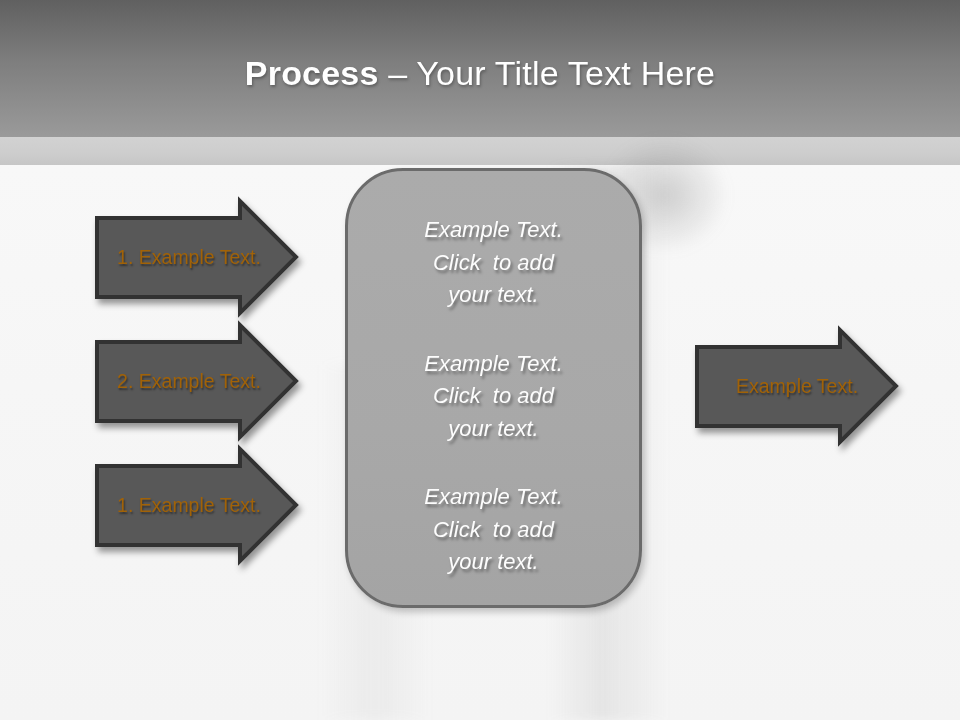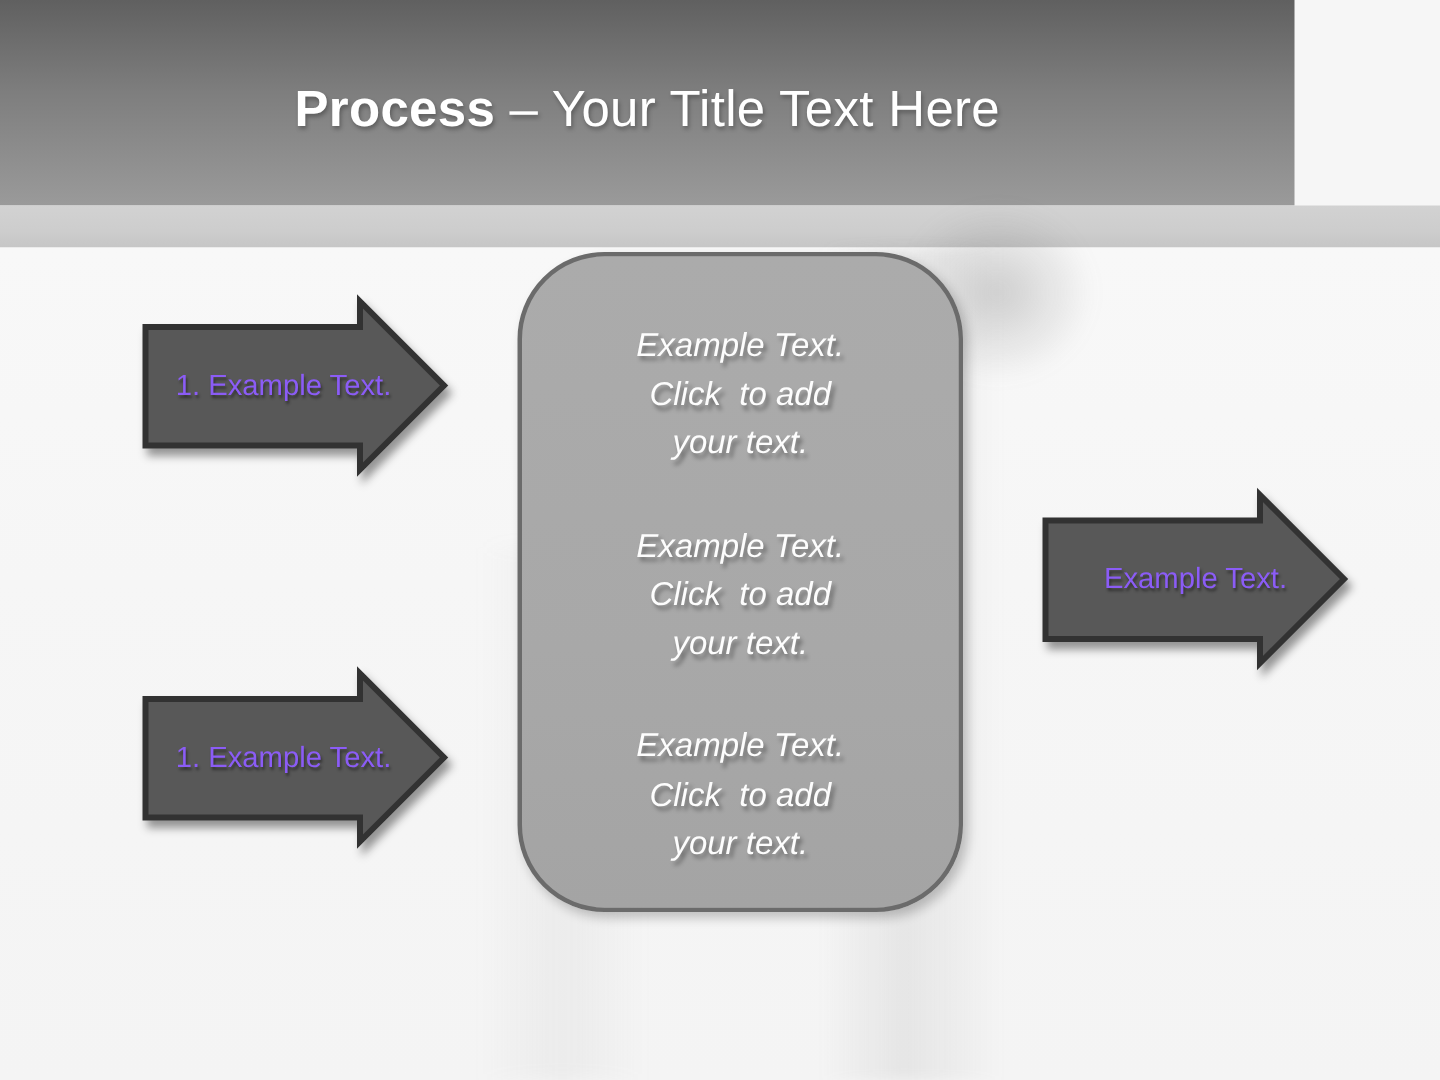--- a/index.html
+++ b/index.html
@@ -3,21 +3,21 @@
 <meta charset="utf-8">
 <style>
   * { margin: 0; padding: 0; box-sizing: border-box; }
   html, body { width: 960px; height: 720px; overflow: hidden; }
   body { font-family: "Liberation Sans", sans-serif; position: relative; background: #f6f6f6; }
 
   .slide { position: absolute; inset: 0; width: 960px; height: 720px; overflow: hidden; }
 
   
   .header {
-    position: absolute; left: 0; top: 0; width: 863px; height: 137px;
+    position: absolute; left: 0; top: 0; width: 960px; height: 137px;
     background: linear-gradient(180deg, var(--header-top, #606060) 0%, #7e7e7e 45%, var(--header-bottom, #9a9a9a) 100%);
   }
   .title {
     position: absolute; left: 0; top: 54px; width: 100%;
     text-align: center; color: #ffffff; font-size: 34px; font-weight: 400;
     letter-spacing: 0.2px;
     text-shadow: 1px 2px 3px rgba(0,0,0,0.30);
     white-space: pre-wrap;
   }
   .title .title-bold { font-weight: 700; }
@@ -53,21 +53,21 @@
   .arrow svg { position: absolute; left: 0; top: 0; overflow: visible; display: block; }
   .arrow polygon {
     fill: var(--arrow-fill, #595959);
     stroke: var(--arrow-stroke, #333333);
     stroke-width: 4;
     stroke-linejoin: miter;
   }
   .arrow-label {
     position: absolute; left: 0; top: 0; width: 188px; height: 118px;
     display: flex; align-items: center; justify-content: center;
-    color: #8b5cf6; font-size: 19.5px; white-space: pre;
+    color: #a16207; font-size: 19.5px; white-space: pre;
     text-shadow: 1px 2px 2px rgba(0,0,0,0.45);
     pointer-events: none;
   }
   .arrow-1 { left: 95px; top: 198px; }
   .arrow-2 { left: 95px; top: 322px; }
   .arrow-3 { left: 95px; top: 446px; }
   .arrow-right { left: 695px; top: 327px; }
   .arrow-right .arrow-label { width: 204px; }
 
   
@@ -112,20 +112,26 @@
     <div class="smudge-blob"></div>
   </div>
 
   <div class="arrow arrow-1">
     <svg width="204" height="118" viewBox="0 0 204 118">
       <polygon filter="url(#arrowShadow)" points="2,20 145,20 145,3 201,59 145,115 145,99 2,99"></polygon>
     </svg>
     <span class="arrow-label">1. Example Text.</span>
   </div>
 
+  <div class="arrow arrow-2">
+    <svg width="204" height="118" viewBox="0 0 204 118">
+      <polygon filter="url(#arrowShadow)" points="2,20 145,20 145,3 201,59 145,115 145,99 2,99"></polygon>
+    </svg>
+    <span class="arrow-label">2. Example Text.</span>
+  </div>
 
   <div class="arrow arrow-3">
     <svg width="204" height="118" viewBox="0 0 204 118">
       <polygon filter="url(#arrowShadow)" points="2,20 145,20 145,3 201,59 145,115 145,99 2,99"></polygon>
     </svg>
     <span class="arrow-label">1. Example Text.</span>
   </div>
 
   <div class="center-box">
     <p>

